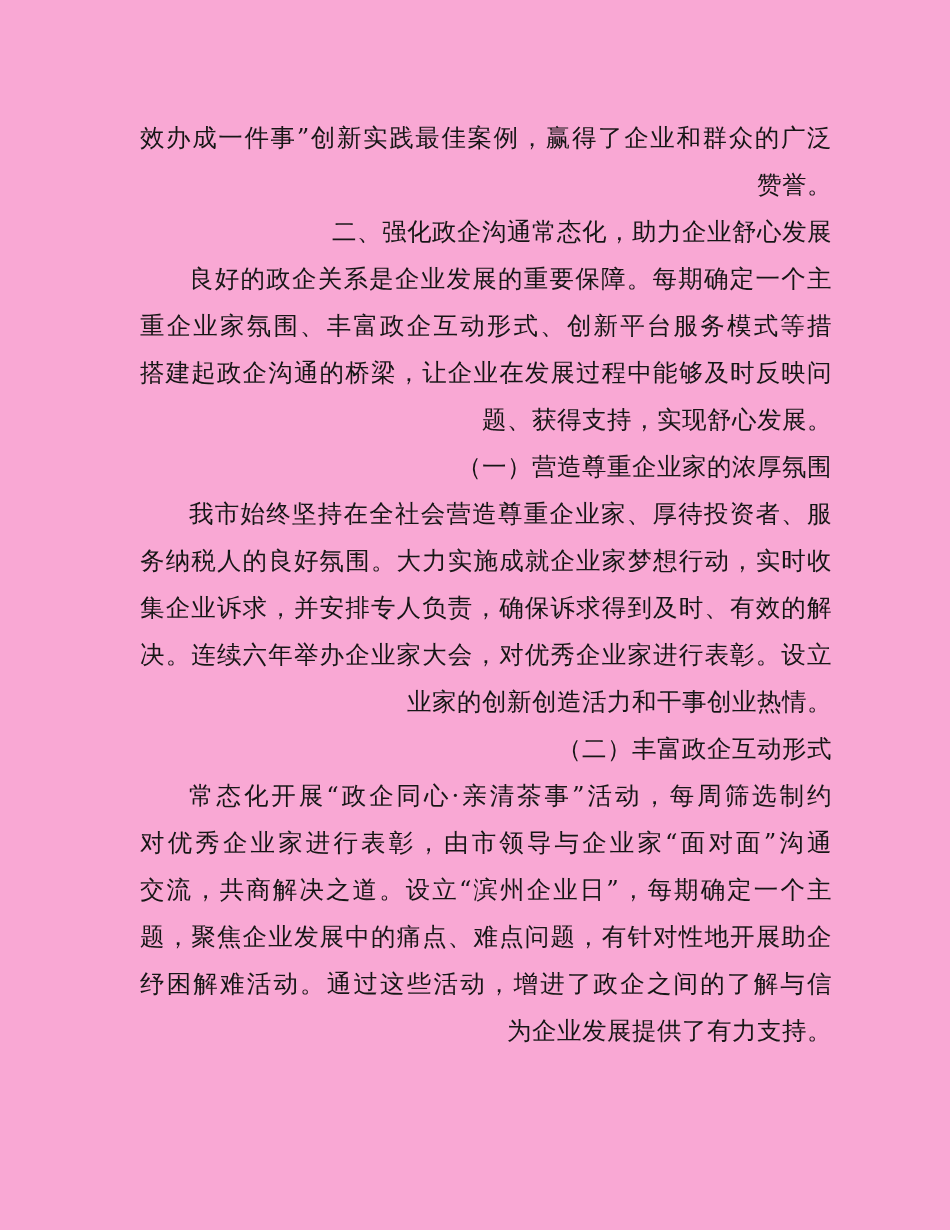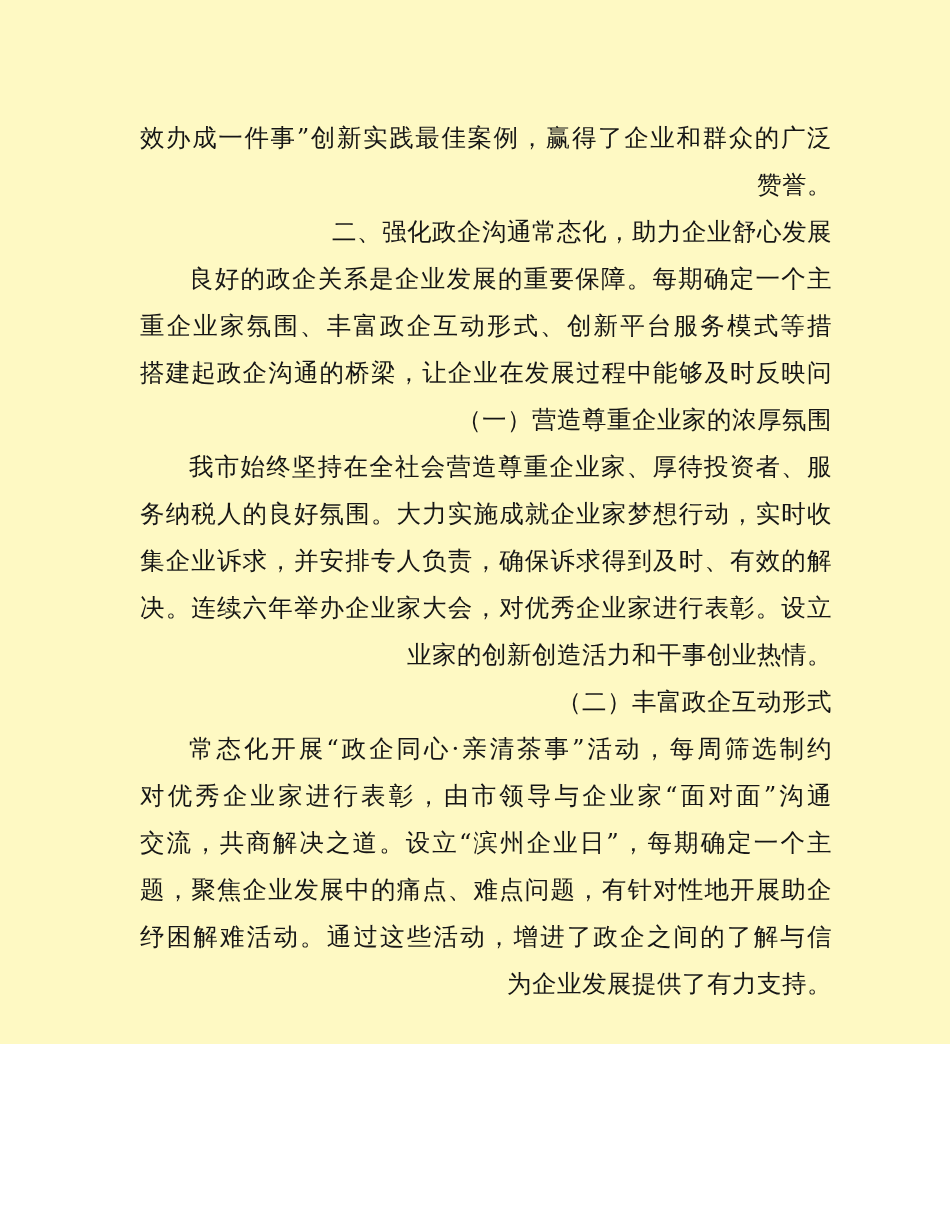--- a/index.html
+++ b/index.html
@@ -3,22 +3,22 @@
 <meta charset="utf-8">
 <style>
   html, body {
     margin: 0;
     padding: 0;
     background: #ffffff;
   }
   .page {
     position: relative;
     width: 950px;
-    height: 1044px;
-    background: #fef9c3;
+    height: 1230px;
+    background: #f9a8d4;
     box-sizing: border-box;
     padding: 114px 118px 0 140px;
     font-family: "DejaVu Serif", "Liberation Serif", serif;
     color: #161616;
     overflow: hidden;
   }
   .doc-body {
     width: 692px;
   }
   .ln {
@@ -46,20 +46,21 @@
 <body>
 
 <div class="page">
   <div class="doc-body">
     <div class="ln j">效办成一件事”创新实践最佳案例，赢得了企业和群众的广泛</div>
     <div class="ln">赞誉。</div>
     <div class="ln i">二、强化政企沟通常态化，助力企业舒心发展</div>
     <div class="ln i j">良好的政企关系是企业发展的重要保障。每期确定一个主</div>
     <div class="ln j">重企业家氛围、丰富政企互动形式、创新平台服务模式等措施，</div>
     <div class="ln j">搭建起政企沟通的桥梁，让企业在发展过程中能够及时反映问</div>
+    <div class="ln">题、获得支持，实现舒心发展。</div>
     <div class="ln i">（一）营造尊重企业家的浓厚氛围</div>
     <div class="ln i j">我市始终坚持在全社会营造尊重企业家、厚待投资者、服</div>
     <div class="ln j">务纳税人的良好氛围。大力实施成就企业家梦想行动，实时收</div>
     <div class="ln j">集企业诉求，并安排专人负责，确保诉求得到及时、有效的解</div>
     <div class="ln j">决。连续六年举办企业家大会，对优秀企业家进行表彰。设立</div>
     <div class="ln">业家的创新创造活力和干事创业热情。</div>
     <div class="ln i">（二）丰富政企互动形式</div>
     <div class="ln i j">常态化开展“政企同心·亲清茶事”活动，每周筛选制约</div>
     <div class="ln j">对优秀企业家进行表彰，由市领导与企业家“面对面”沟通</div>
     <div class="ln j">交流，共商解决之道。设立“滨州企业日”，每期确定一个主</div>

